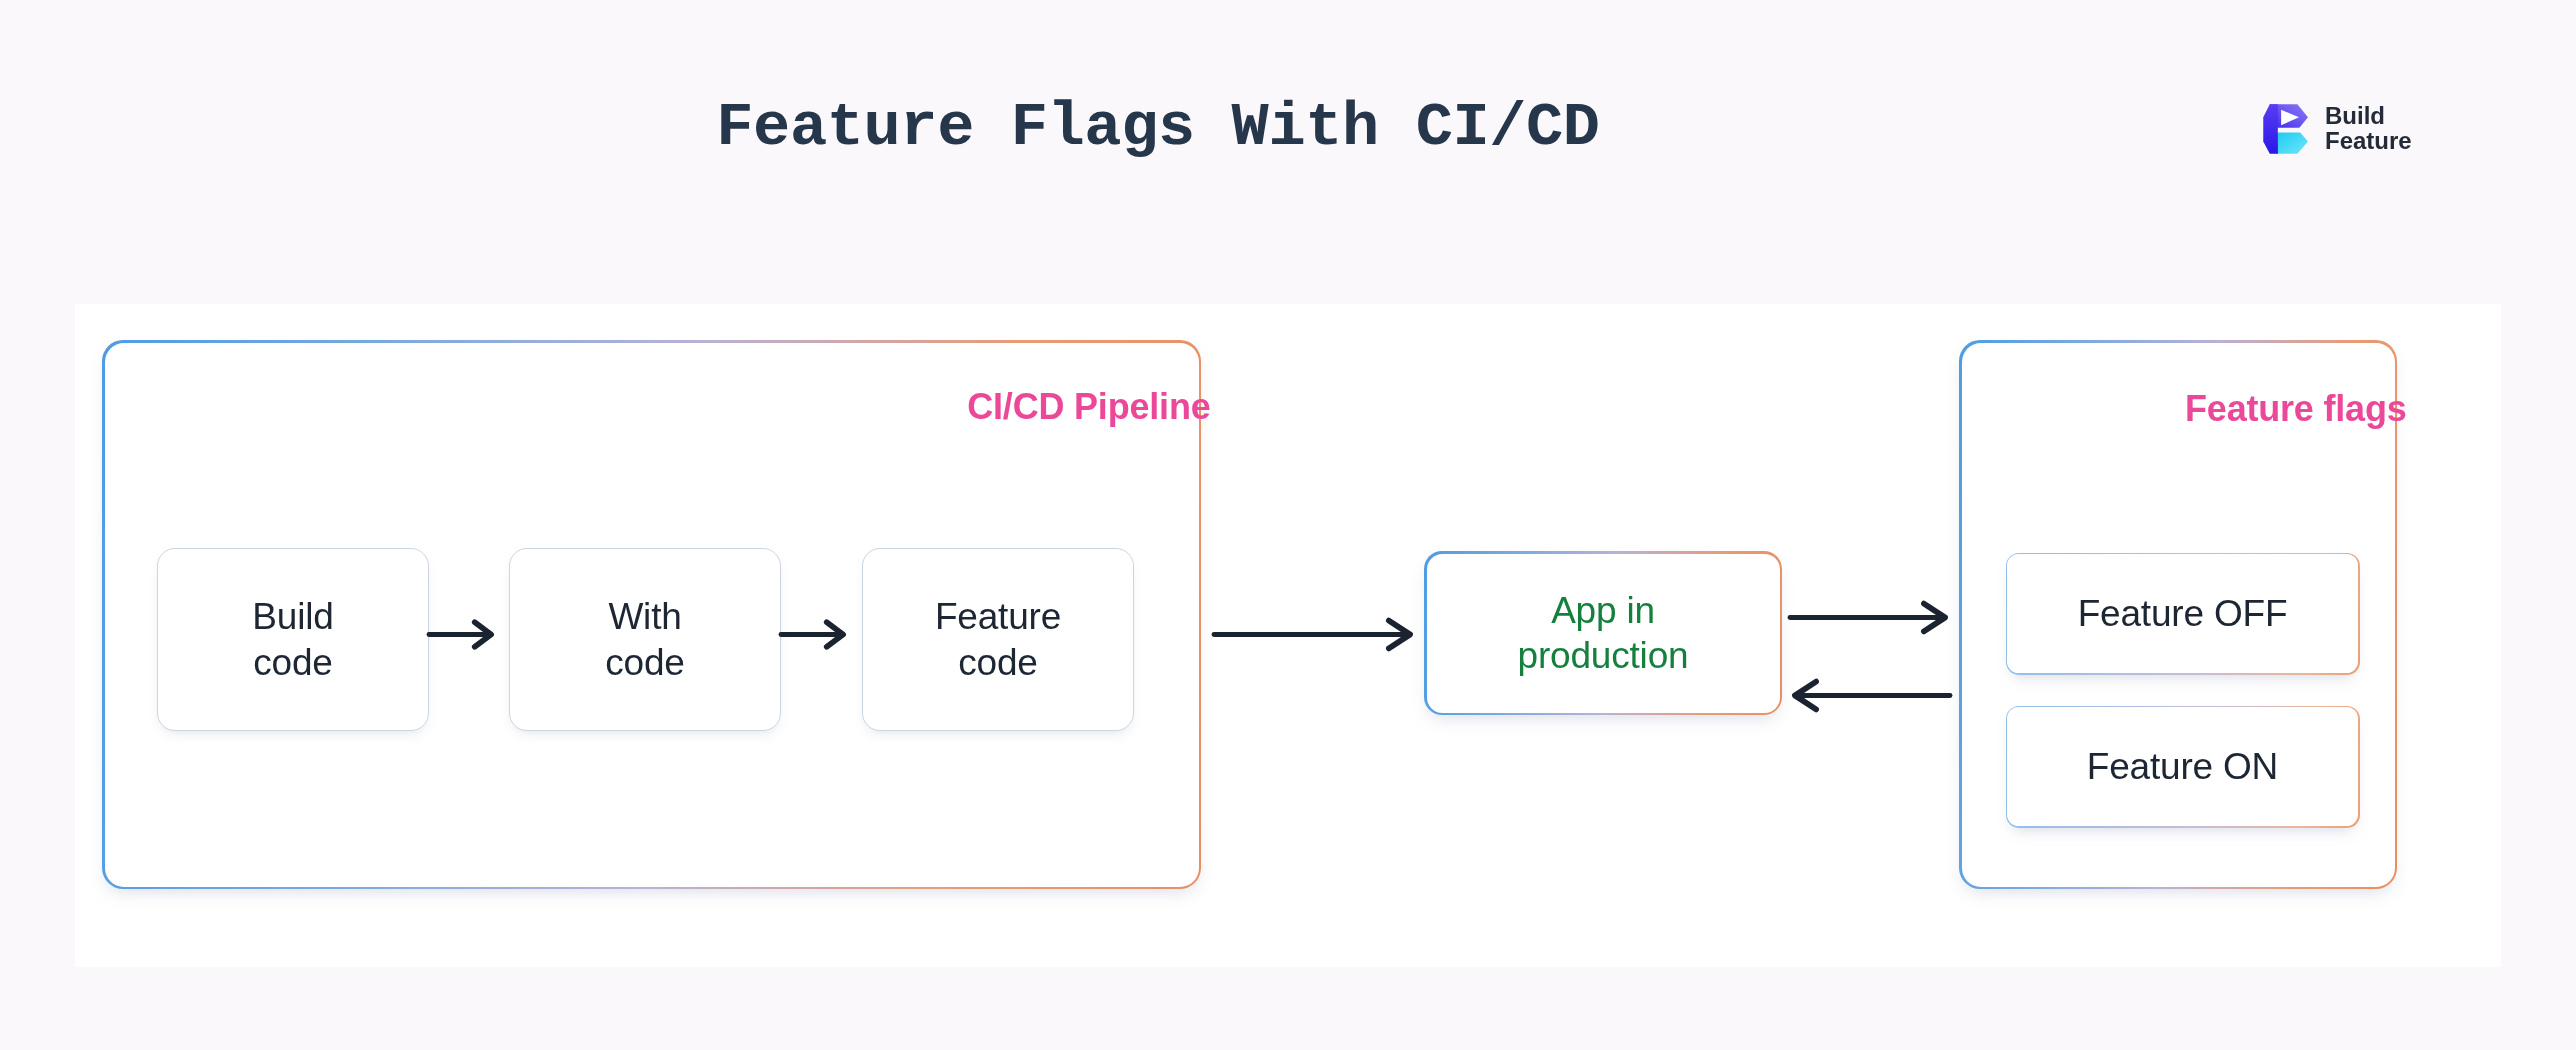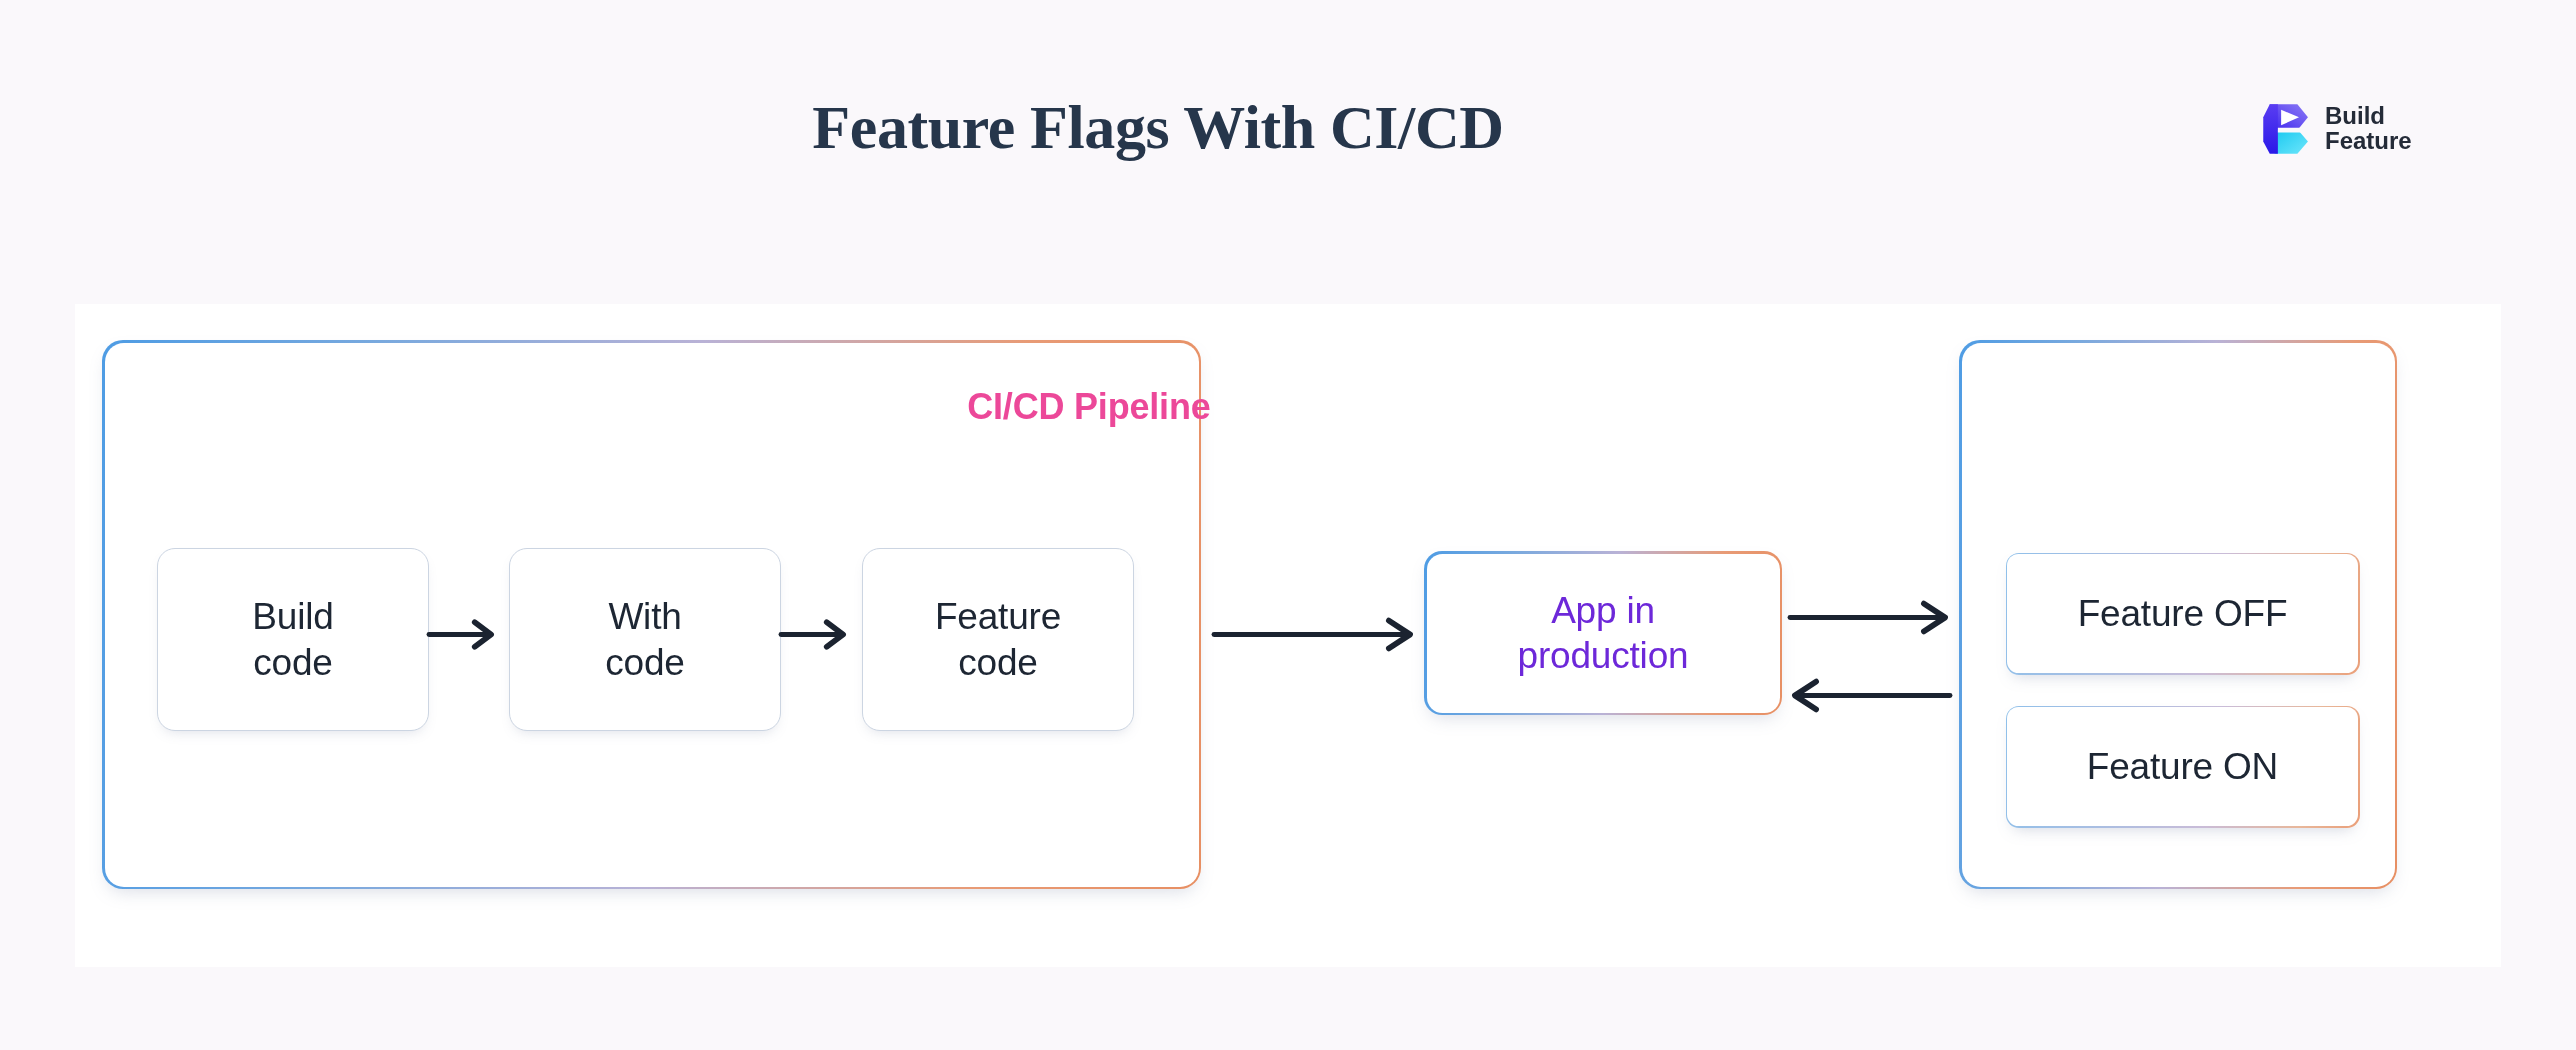--- a/index.html
+++ b/index.html
@@ -23,21 +23,21 @@
   .page-title {
     position: absolute;
     left: 0;
     top: 92px;
     width: 2316px;
     text-align: center;
     font-size: 62px;
     font-weight: 700;
     letter-spacing: -0.4px;
     color: #26364b;
-    font-family: Liberation Serif, serif;
+    font-family: Liberation Mono, monospace;
   }
 
   .brand {
     position: absolute;
     left: 2260px;
     top: 100px;
     display: flex;
     align-items: center;
     gap: 13px;
   }
@@ -143,21 +143,21 @@
   .app-label {
     position: absolute;
     left: 0; top: 0;
     width: 100%; height: 100%;
     display: flex;
     align-items: center;
     justify-content: center;
     text-align: center;
     font-size: 37px;
     line-height: 1.22;
-    color: #6d28d9;
+    color: #15803d;
     letter-spacing: -0.2px;
   }
 
   
   .flag-chip {
     position: absolute;
     left: 44px;
     width: 354px;
     height: 122px;
     border-radius: 13px;
@@ -270,20 +270,21 @@
         <div>
           <div>App in</div>
           <div>production</div>
         </div>
       </div>
     </div>
   </div>
 
   <div class="grad-box" id="flags-box">
     <div class="inner">
+      <div class="section-title" id="flags-title">Feature flags</div>
 
       <div class="flag-chip" id="chip-on">
         <div class="chip-inner">
           <span class="flag-label">Feature ON</span>
         </div>
       </div>
 
       <div class="flag-chip" id="chip-off">
         <div class="chip-inner">
           <span class="flag-label">Feature OFF</span>

